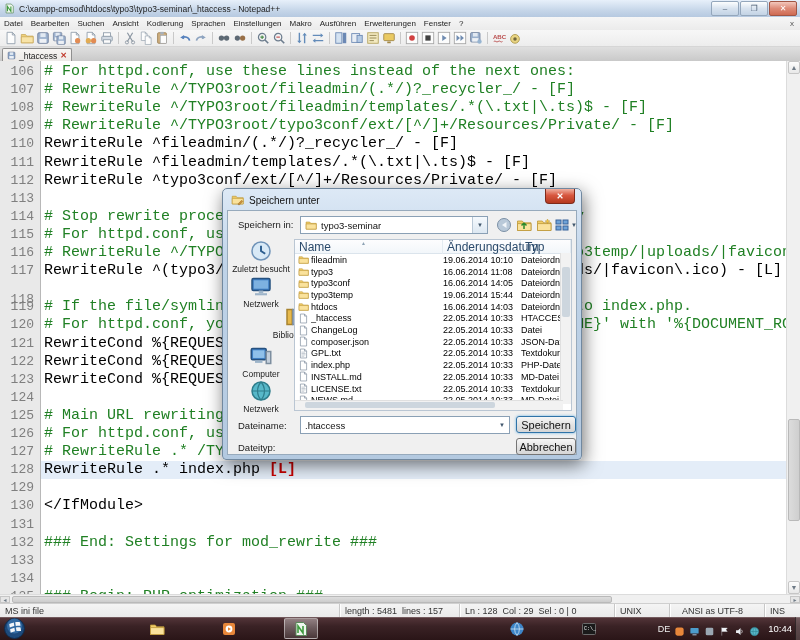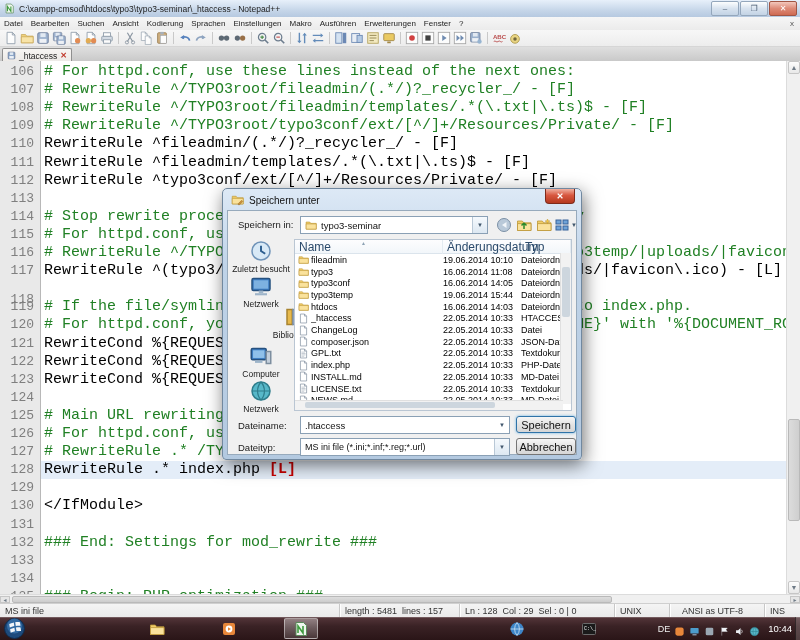--- a/index.html
+++ b/index.html
@@ -730,21 +730,17 @@
       </div>
 
       <div class="dlg-label" style="left:10px;top:209px;">Dateiname:</div>
       <div class="combo" style="left:72px;top:205px;width:210px;">
         <span>.htaccess</span>
         <span class="drop" style="background:none;border:none;">▼</span>
       </div>
       <div class="dlg-btn" id="btn-save" style="left:288px;top:205px;">Speichern</div>
 
       <div class="dlg-label" style="left:10px;top:231px;">Dateityp:</div>
-      <div class="combo" style="left:72px;top:227px;width:210px;">
-        <span style="font-size:9px;">MS ini file (*.ini;*.inf;*.reg;*.url)</span>
-        <span class="drop">▼</span>
-      </div>
       <div class="dlg-btn" style="left:288px;top:227px;">Abbrechen</div>
     </div>
   </div>
 
 </div>
 
 </body></html>

